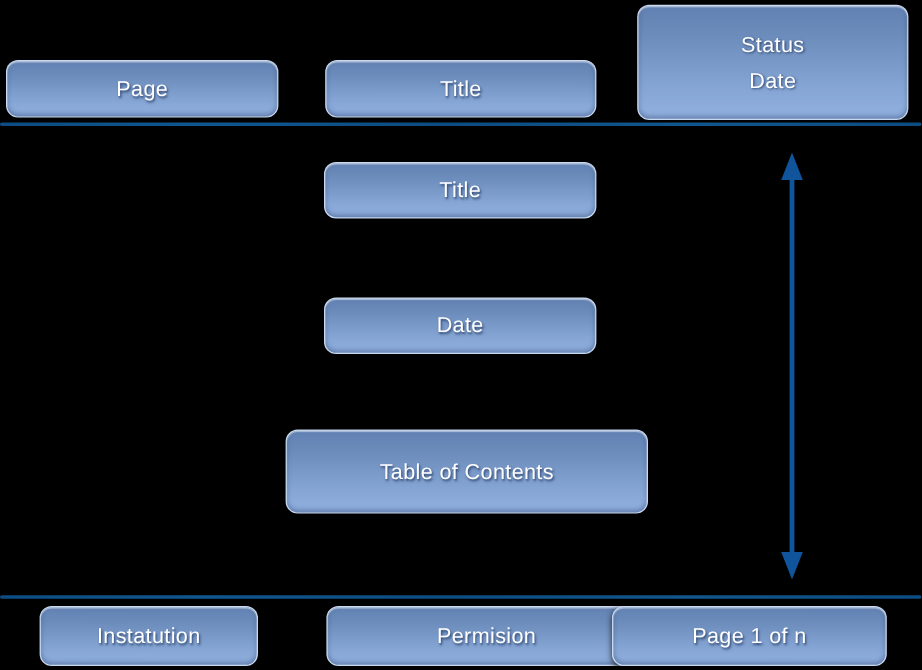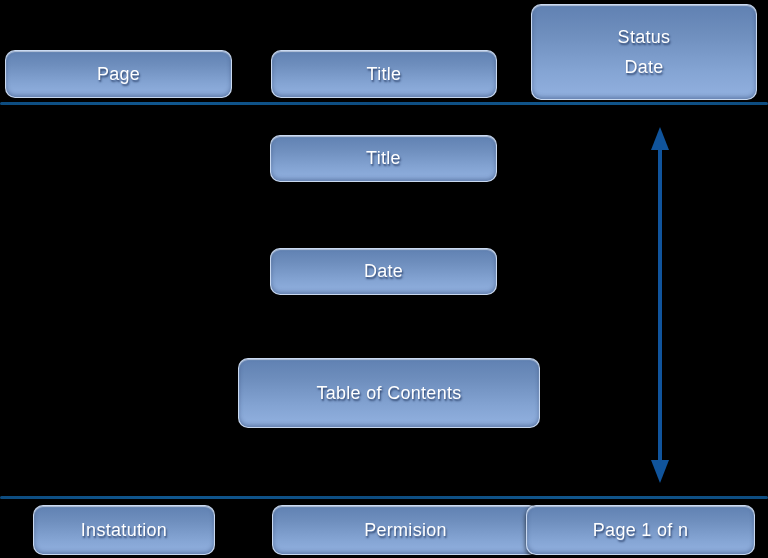--- a/index.html
+++ b/index.html
@@ -45,21 +45,21 @@
   .n-status    { left: 531px; top: 4px;   width: 226px; height: 96px; line-height: 30px; }
   
   .n-title     { left: 270px; top: 135px; width: 227px; height: 47px; }
   .n-author    { left: 270px; top: 191px; width: 227px; height: 47px; }
   .n-date      { left: 270px; top: 248px; width: 227px; height: 47px; }
   .n-abstract  { left: 270px; top: 304px; width: 227px; height: 47px; }
   .n-toc       { left: 238px; top: 358px; width: 302px; height: 70px; }
   
   .n-instatution { left: 5px;   top: 505px; width: 182px; height: 50px; margin-left: 28px; }
   .n-permision   { left: 272px; top: 505px; width: 267px; height: 50px; }
-  .n-page        { left: 526px; top: 505px; width: 229px; height: 50px; }
+  .n-page        { left: 510px; top: 505px; width: 229px; height: 50px; }
 
   .hline {
     position: absolute;
     left: 0;
     width: 768px;
     height: 3px;
     border-radius: 2px;
     background: linear-gradient(90deg,
       var(--separator-color, #0d4c80) 0%,
       #10578f 22%,

